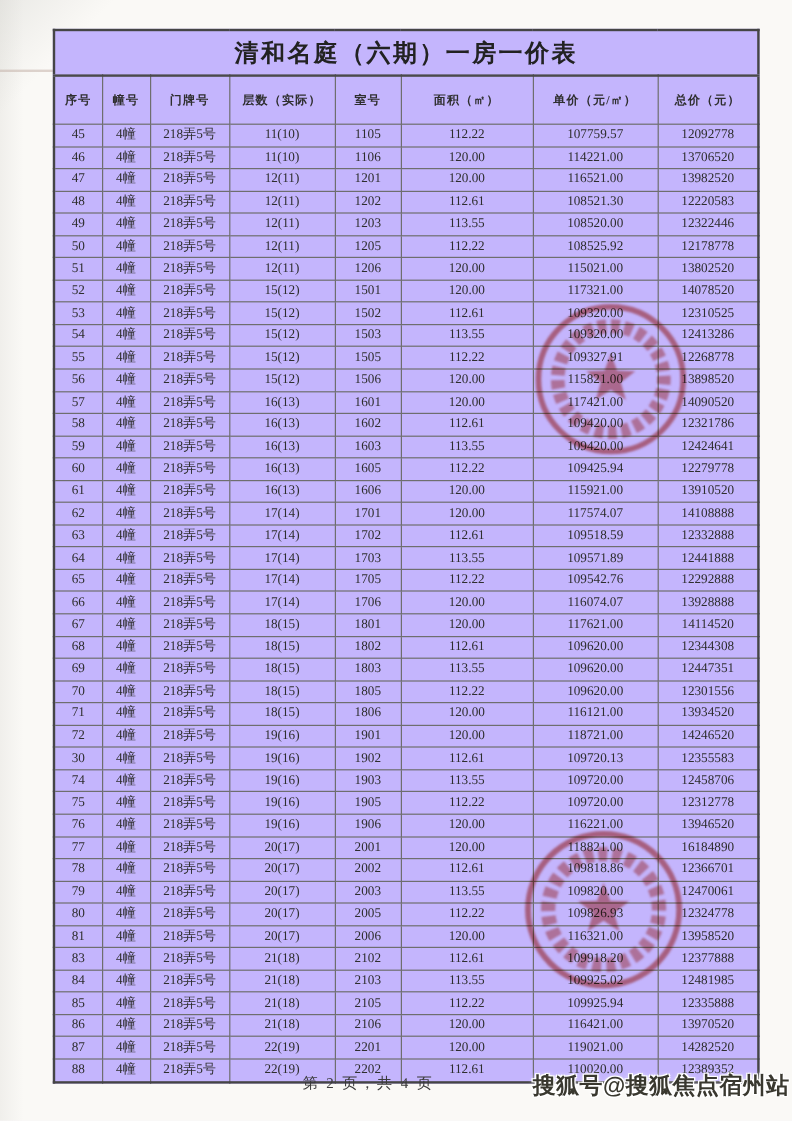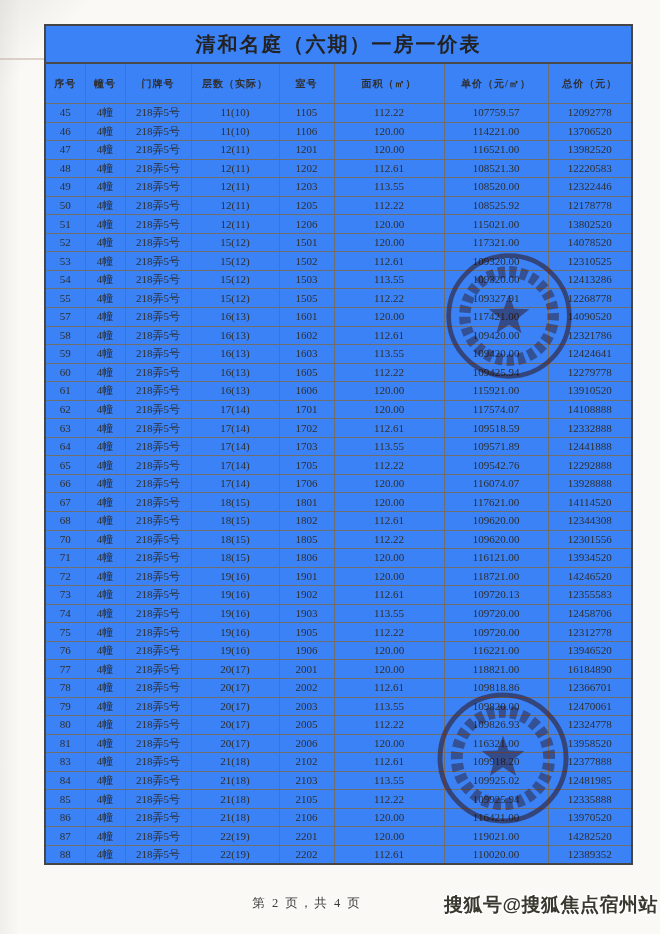--- a/index.html
+++ b/index.html
@@ -16,21 +16,21 @@
       linear-gradient(90deg, rgba(210,208,202,.25) 0%, rgba(210,208,202,0) 3%);
   }
   .scan-line{
     position:absolute;left:0;top:58px;width:45px;height:2px;
     background:rgba(196,178,170,.55);
   }
 
   table.price-table{
     position:absolute;left:44px;top:24px;
     width:587px;border-collapse:collapse;table-layout:fixed;
-    background:#3b82f6;
+    background:#c4b5fd;
   }
   .price-table td,.price-table th{
     border:1px solid #6e6e6e;
     text-align:center;vertical-align:middle;
     color:#2e2e2e;overflow:hidden;white-space:nowrap;
   }
   .price-table{border:2px solid #454545;}
   tr.title-row th{
     height:34px;font-size:20px;font-weight:bold;letter-spacing:2px;
     border-bottom:2px solid #4a4a4a;color:#222;
@@ -194,20 +194,30 @@
       <td>55</td>
       <td>4幢</td>
       <td>218弄5号</td>
       <td>15(12)</td>
       <td>1505</td>
       <td>112.22</td>
       <td>109327.91</td>
       <td>12268778</td>
     </tr>
       <tr>
+      <td>56</td>
+      <td>4幢</td>
+      <td>218弄5号</td>
+      <td>15(12)</td>
+      <td>1506</td>
+      <td>120.00</td>
+      <td>115821.00</td>
+      <td>13898520</td>
+    </tr>
+      <tr>
       <td>57</td>
       <td>4幢</td>
       <td>218弄5号</td>
       <td>16(13)</td>
       <td>1601</td>
       <td>120.00</td>
       <td>117421.00</td>
       <td>14090520</td>
     </tr>
       <tr>
@@ -314,20 +324,30 @@
       <td>68</td>
       <td>4幢</td>
       <td>218弄5号</td>
       <td>18(15)</td>
       <td>1802</td>
       <td>112.61</td>
       <td>109620.00</td>
       <td>12344308</td>
     </tr>
       <tr>
+      <td>69</td>
+      <td>4幢</td>
+      <td>218弄5号</td>
+      <td>18(15)</td>
+      <td>1803</td>
+      <td>113.55</td>
+      <td>109620.00</td>
+      <td>12447351</td>
+    </tr>
+      <tr>
       <td>70</td>
       <td>4幢</td>
       <td>218弄5号</td>
       <td>18(15)</td>
       <td>1805</td>
       <td>112.22</td>
       <td>109620.00</td>
       <td>12301556</td>
     </tr>
       <tr>
@@ -344,21 +364,21 @@
       <td>72</td>
       <td>4幢</td>
       <td>218弄5号</td>
       <td>19(16)</td>
       <td>1901</td>
       <td>120.00</td>
       <td>118721.00</td>
       <td>14246520</td>
     </tr>
       <tr>
-      <td>73</td>
+      <td>30</td>
       <td>4幢</td>
       <td>218弄5号</td>
       <td>19(16)</td>
       <td>1902</td>
       <td>112.61</td>
       <td>109720.13</td>
       <td>12355583</td>
     </tr>
       <tr>
       <td>74</td>

